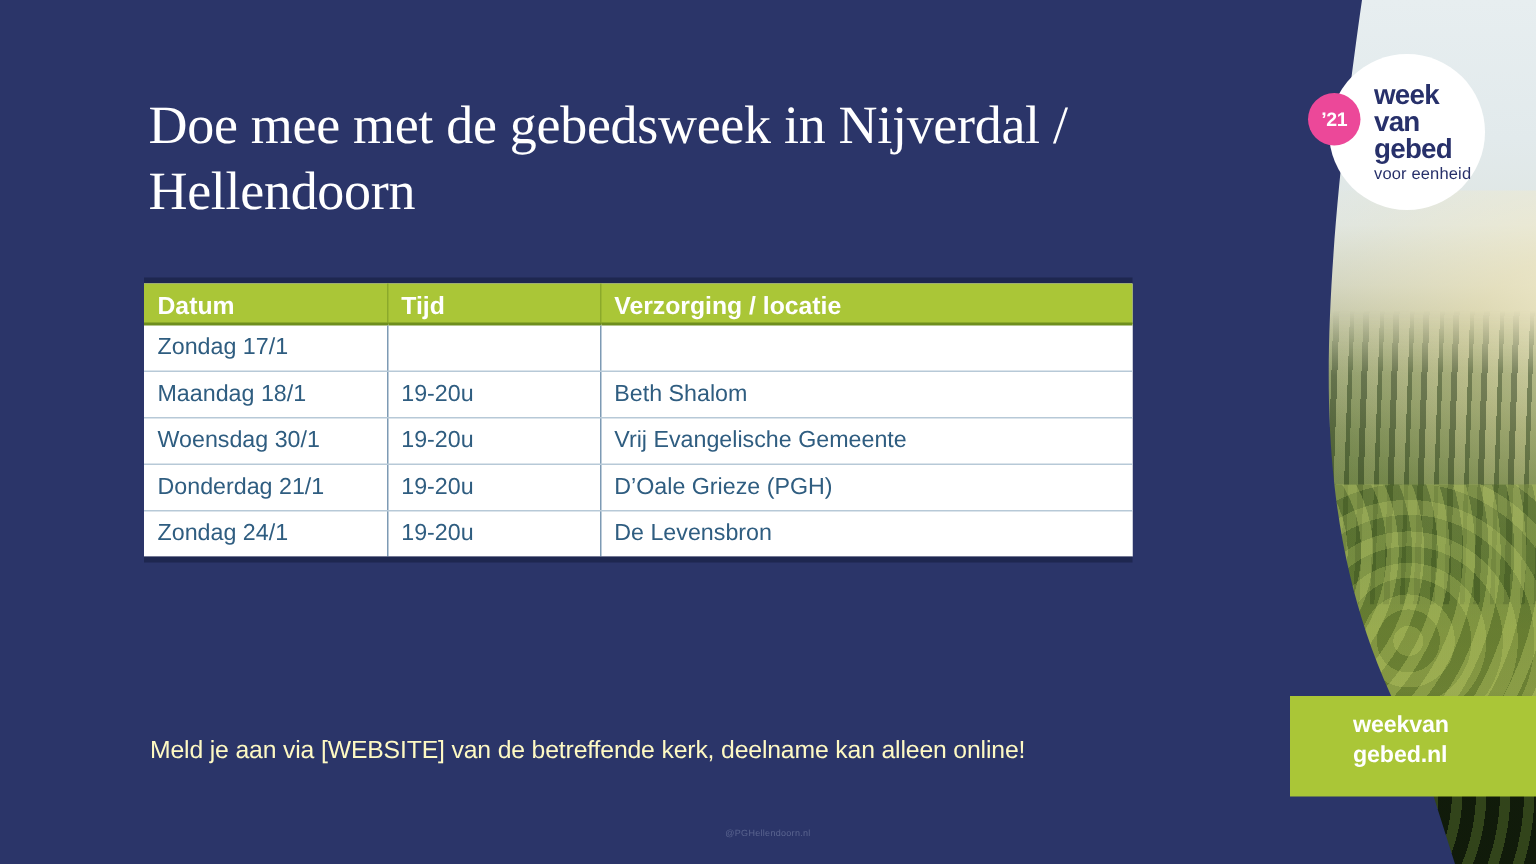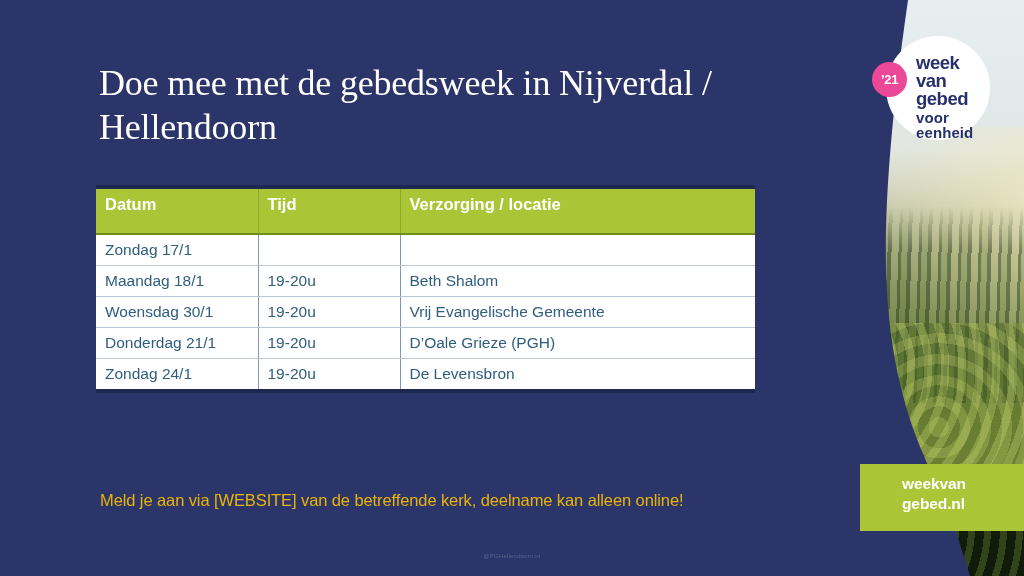--- a/index.html
+++ b/index.html
@@ -179,22 +179,22 @@
     top: 18px;
     width: 84px;
     color: #27306a;
     font-weight: bold;
     line-height: 0.98;
   }
   .logo-l1 { font-size: 18.5px; letter-spacing: -0.5px; }
   .logo-l2 { font-size: 18.5px; letter-spacing: -0.5px; }
   .logo-l3 { font-size: 18.5px; letter-spacing: -0.5px; }
   .logo-sub {
-    font-size: 15px;
-    font-weight: bold;
+    font-size: 11px;
+    font-weight: normal;
     letter-spacing: 0.1px;
     margin-top: 3px;
   }
 
   
   .headline {
     position: absolute;
     left: 99px;
     top: 62px;
     width: 620px;
@@ -217,21 +217,21 @@
     width: 100%;
     table-layout: fixed;
     background: #ffffff;
   }
   table.schedule th {
     background: #aac637;
     color: #ffffff;
     font-size: 16.5px;
     font-weight: bold;
     text-align: left;
-    padding: 6px 0 19px 9px;
+    padding: 6px 0 1px 9px;
     border-right: 1px solid #8ba92b;
     border-bottom: 2px solid #6e8e1e;
   }
   table.schedule th:last-child { border-right: none; }
   table.schedule td {
     color: #2f5d80;
     font-size: 15.5px;
     padding: 5px 0 6px 9px;
     height: 19px;
     border-right: 1px solid #7d9ab4;
@@ -250,21 +250,21 @@
   }
   .col-datum { width: 162px; }
   .col-tijd { width: 142px; }
 
   
   .caption {
     position: absolute;
     left: 100px;
     top: 491px;
     width: 720px;
-    color: #eab308;
+    color: #fef9c3;
     font-size: 16.5px;
     letter-spacing: -0.1px;
   }
   .credit {
     position: absolute;
     left: 0;
     top: 553px;
     width: 1024px;
     text-align: center;
     color: #5a648f;

